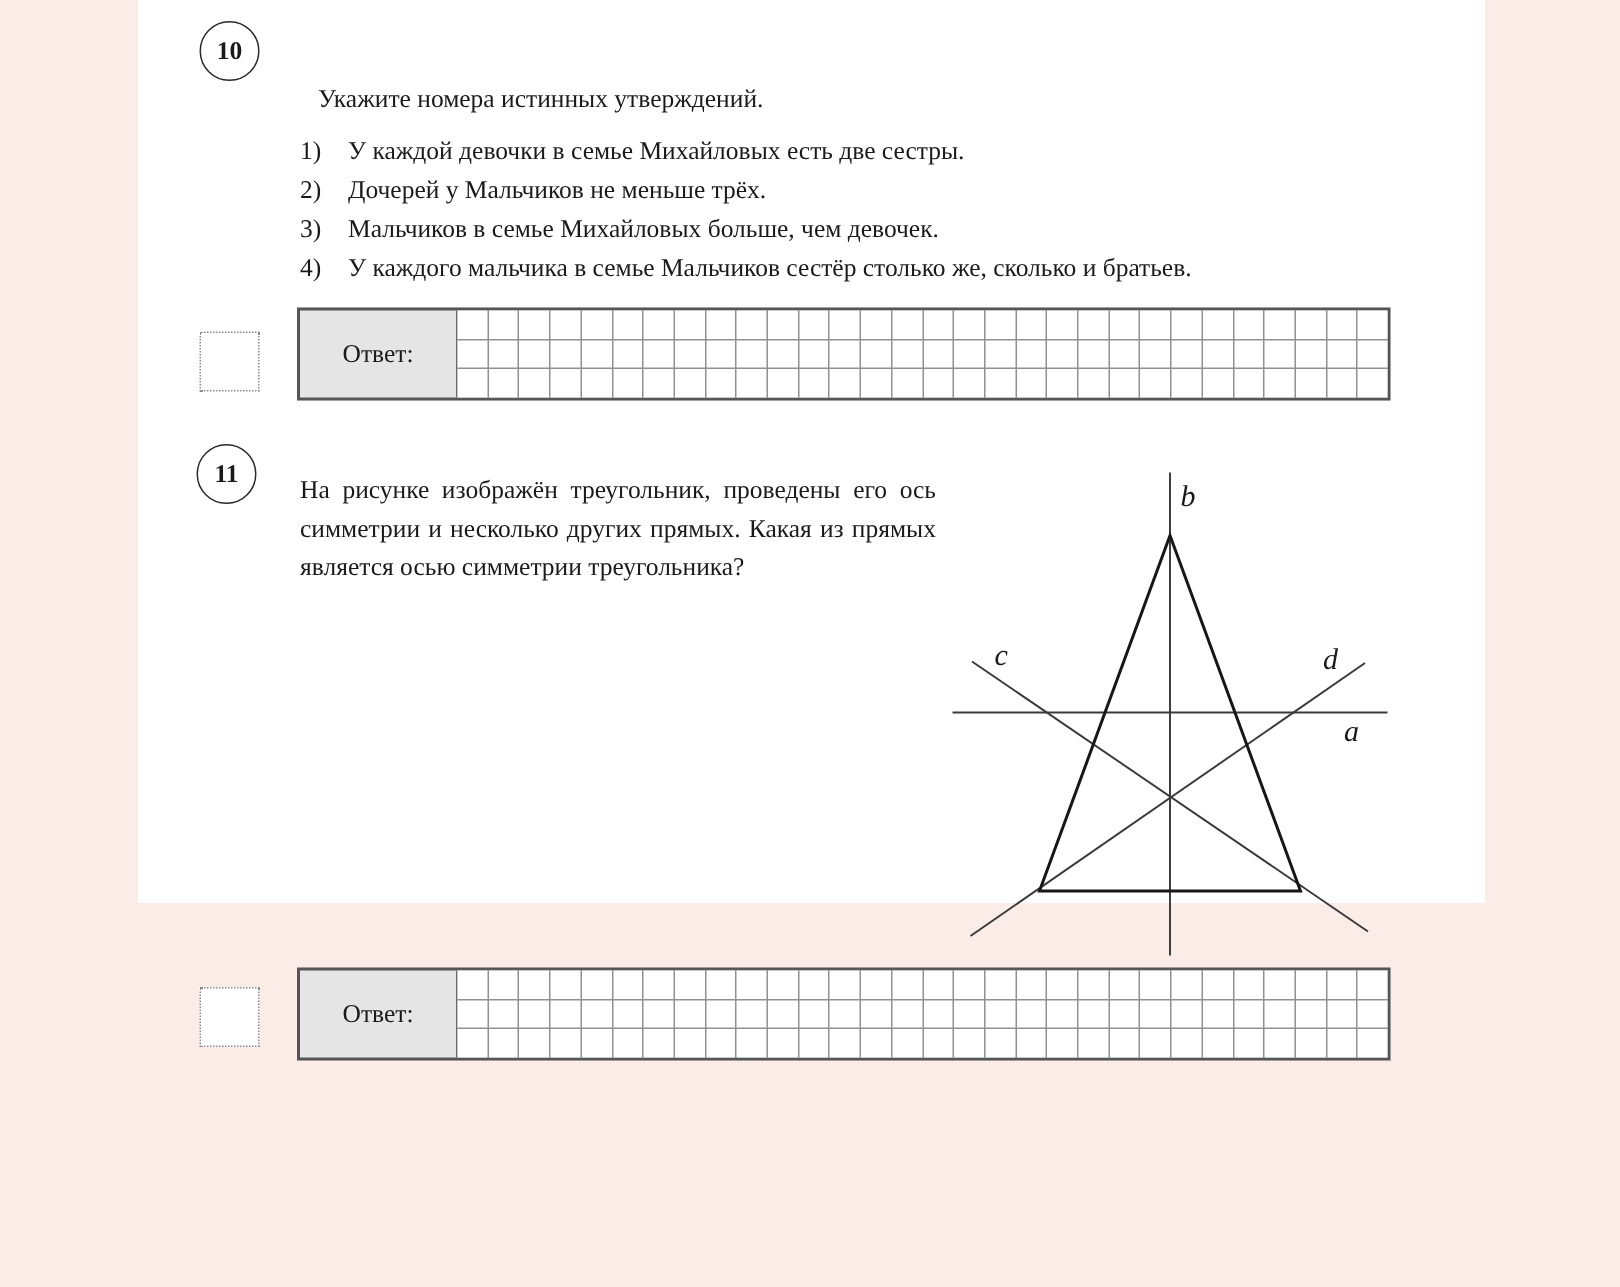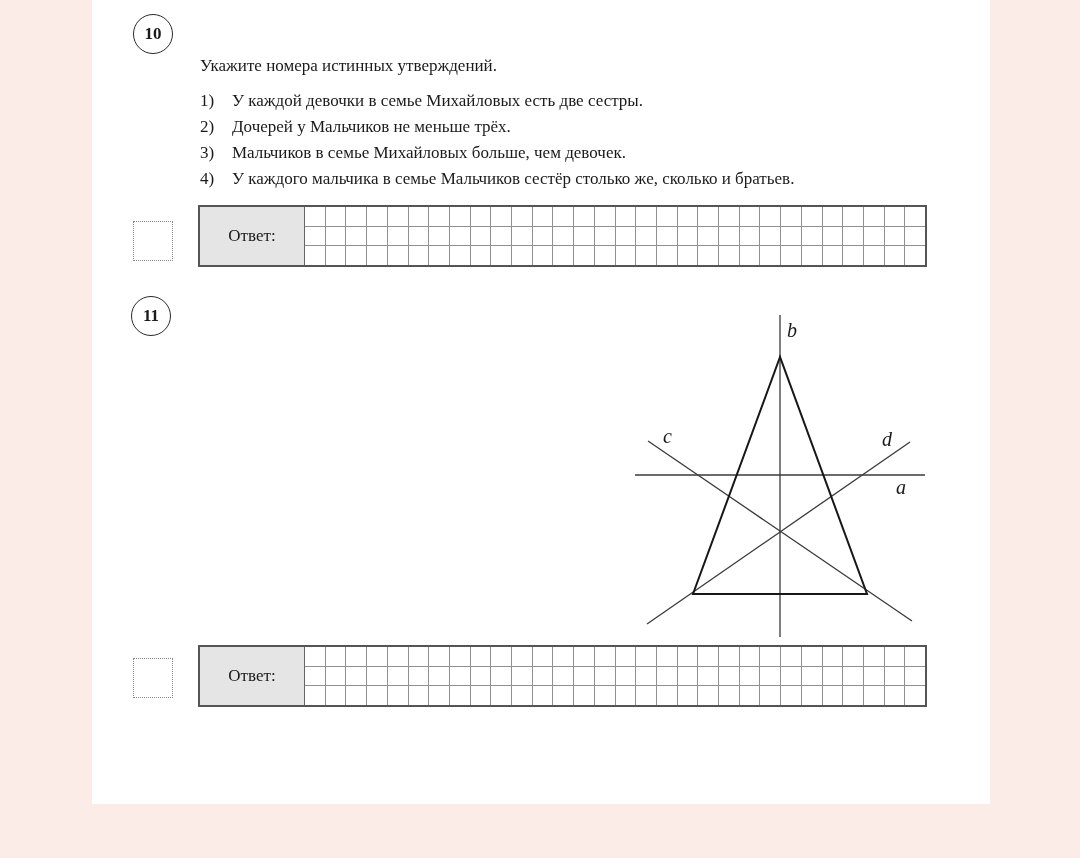--- a/index.html
+++ b/index.html
@@ -3,21 +3,21 @@
 <meta charset="utf-8">
 <style>
   html,body { margin:0; padding:0; }
   .viewport {
     position:relative; width:1080px; height:858px;
     background:#fbece8; overflow:hidden;
     font-family:"Liberation Serif", serif;
     color:#1a1a1a;
   }
   .sheet {
-    position:absolute; left:92px; top:0; width:898px; height:804px;
+    position:absolute; left:92px; top:0; width:898px; height:602px;
     background:#ffffff;
     text-decoration:underline;
   }
   .abs { position:absolute; }
   .qcircle {
     position:absolute; width:38px; height:38px; border:1.6px solid #2a2a2a;
     border-radius:50%; display:flex; align-items:center; justify-content:center;
     font-weight:bold; font-size:17px; background:#fff;
   }
   .qtext { font-size:17px; line-height:26px; white-space:nowrap; }
@@ -55,21 +55,21 @@
 </head>
 <body>
 
 <div class="viewport">
   <div class="sheet">
 
     <div class="qcircle" style="left:41px; top:14px;">
       <span>10</span>
     </div>
 
-    <div class="abs qtext" style="left:108px; top:53px;">Укажите номера истинных утверждений.</div>
+    <div class="abs qtext" style="left:120px; top:53px;">Укажите номера истинных утверждений.</div>
 
     <div class="option-row" style="left:108px; top:91px;">
       <span class="option-num">1)</span>
       <span>У каждой девочки в семье Михайловых есть две сестры.</span>
     </div>
     <div class="option-row" style="left:108px; top:117px;">
       <span class="option-num">2)</span>
       <span>Дочерей у Мальчиков не меньше трёх.</span>
     </div>
     <div class="option-row" style="left:108px; top:143px;">
@@ -178,20 +178,21 @@
           <div class="cell"></div>
           <div class="cell"></div>
           <div class="cell"></div>
         </div>
     </div>
 
     <div class="qcircle" style="left:39px; top:296px;">
       <span>11</span>
     </div>
 
+    <div class="p11-text" style="left:108px; top:314px; width:424px;">На рисунке изображён треугольник, проведены его ось симметрии и несколько других прямых. Какая из прямых является осью симметрии треугольника?</div>
 
     <svg class="abs" style="left:508px; top:300px;" width="360" height="345" viewBox="0 0 360 345">
 
       <line x1="180" y1="15" x2="180" y2="337" stroke="#3a3a3a" stroke-width="1.3"></line>
 
       <line x1="35" y1="175" x2="325" y2="175" stroke="#3a3a3a" stroke-width="1.3"></line>
 
       <line x1="48" y1="141" x2="312" y2="321" stroke="#3a3a3a" stroke-width="1.3"></line>
 
       <line x1="47" y1="324" x2="310" y2="142" stroke="#3a3a3a" stroke-width="1.3"></line>

